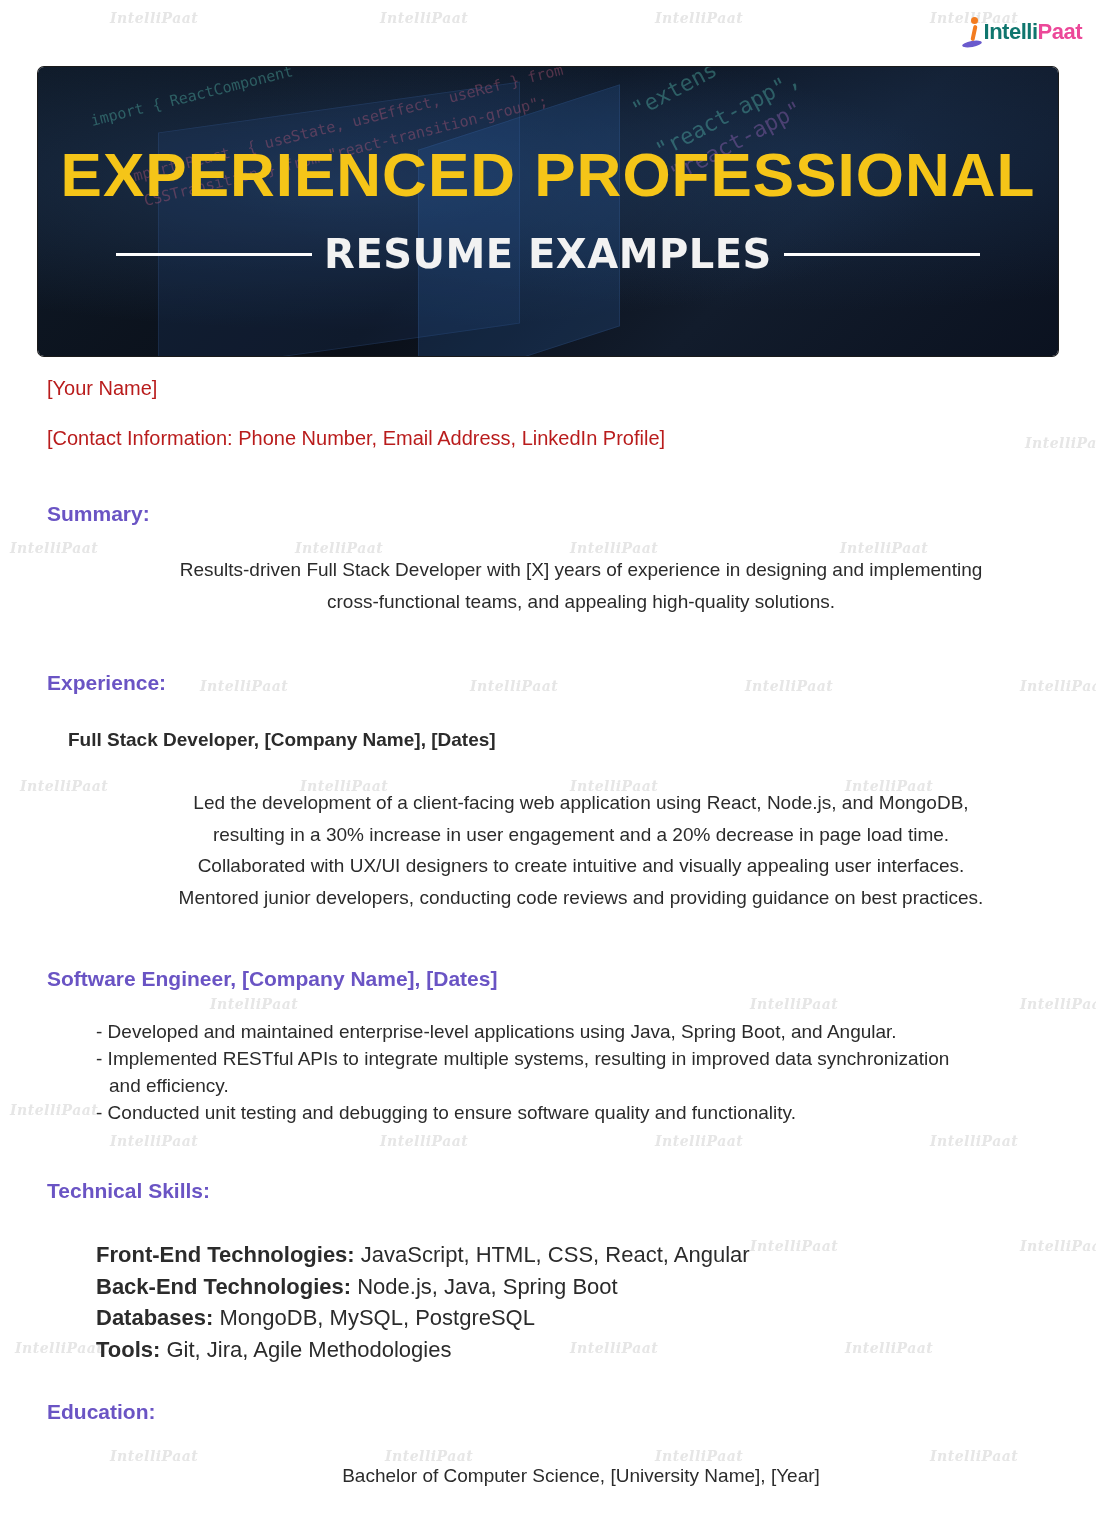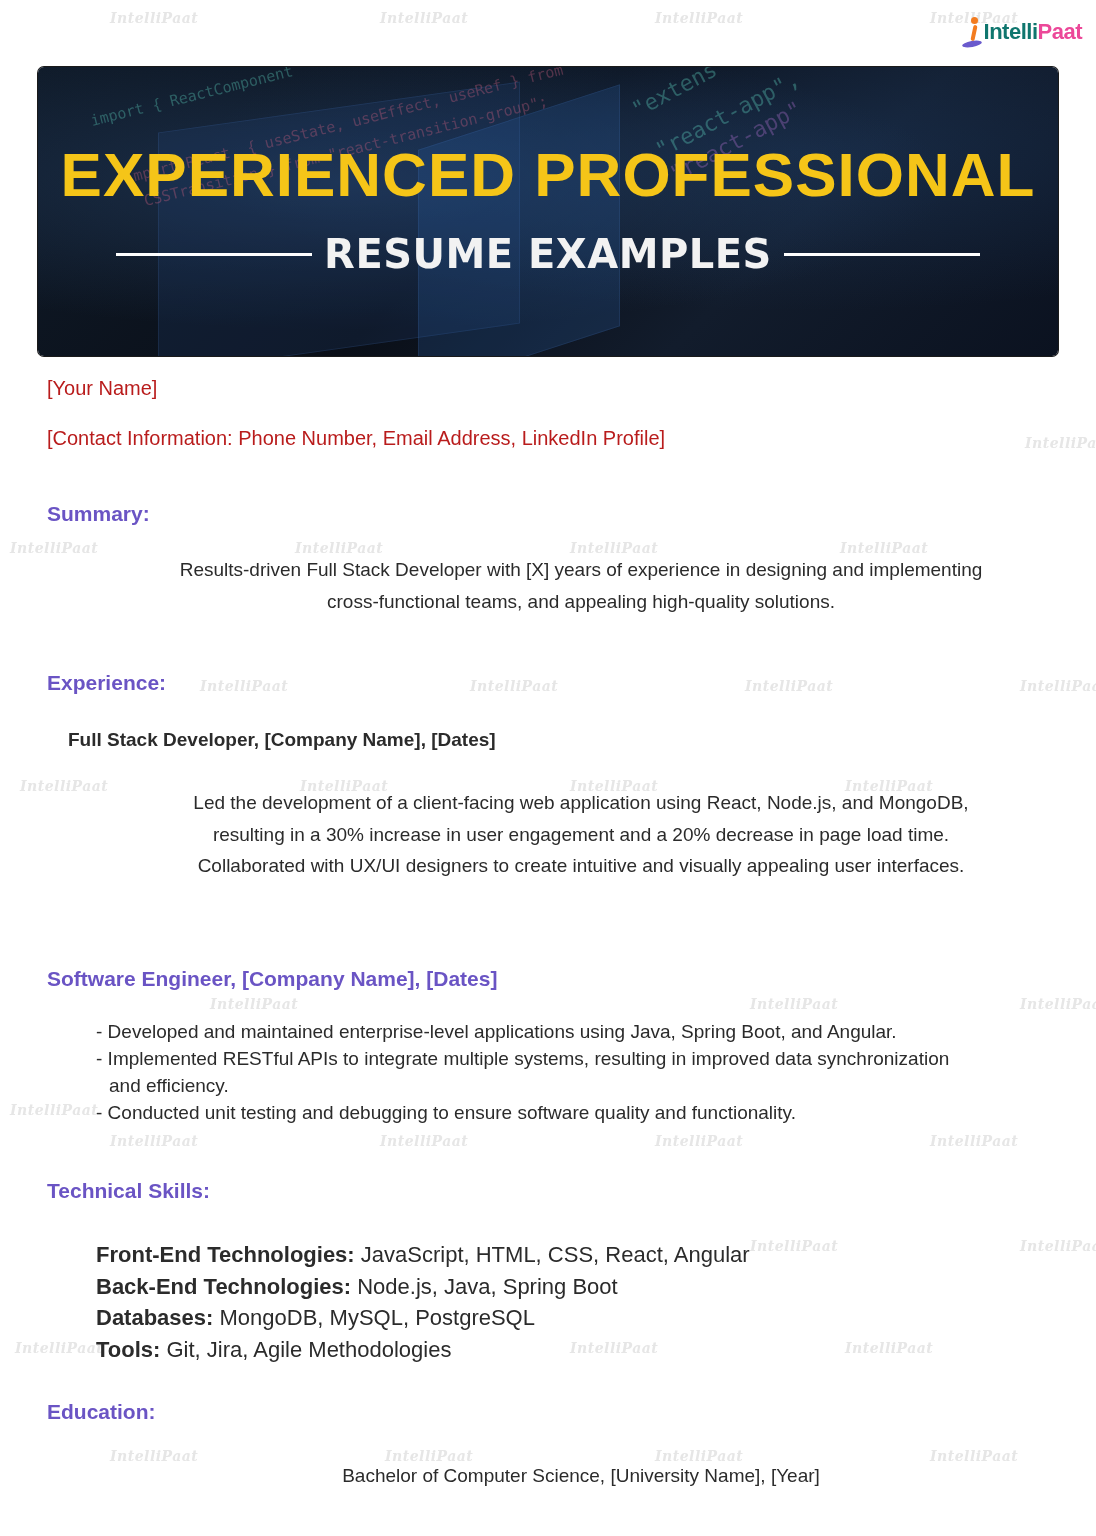--- a/index.html
+++ b/index.html
@@ -131,20 +131,21 @@
   <div>Results-driven Full Stack Developer with [X] years of experience in designing and implementing</div>
   <div>cross-functional teams, and appealing high-quality solutions.</div>
 </div>
 
 <div class="heading" style="top:671px">Experience:</div>
 <div class="job" style="top:729px">Full Stack Developer, [Company Name], [Dates]</div>
 <div class="para" style="top:787px">
   <div>Led the development of a client-facing web application using React, Node.js, and MongoDB,</div>
   <div>resulting in a 30% increase in user engagement and a 20% decrease in page load time.</div>
   <div>Collaborated with UX/UI designers to create intuitive and visually appealing user interfaces.</div>
+  <div>Mentored junior developers, conducting code reviews and providing guidance on best practices.</div>
 </div>
 
 <div class="heading" style="top:967px">Software Engineer, [Company Name], [Dates]</div>
 <div class="bullets" style="top:1018px;width:950px">
   <div class="b">- Developed and maintained enterprise-level applications using Java, Spring Boot, and Angular.</div>
   <div class="b" style="width:860px">- Implemented RESTful APIs to integrate multiple systems, resulting in improved data synchronization and efficiency.</div>
   <div class="b">- Conducted unit testing and debugging to ensure software quality and functionality.</div>
 </div>
 
 <div class="heading" style="top:1179px">Technical Skills:</div>

